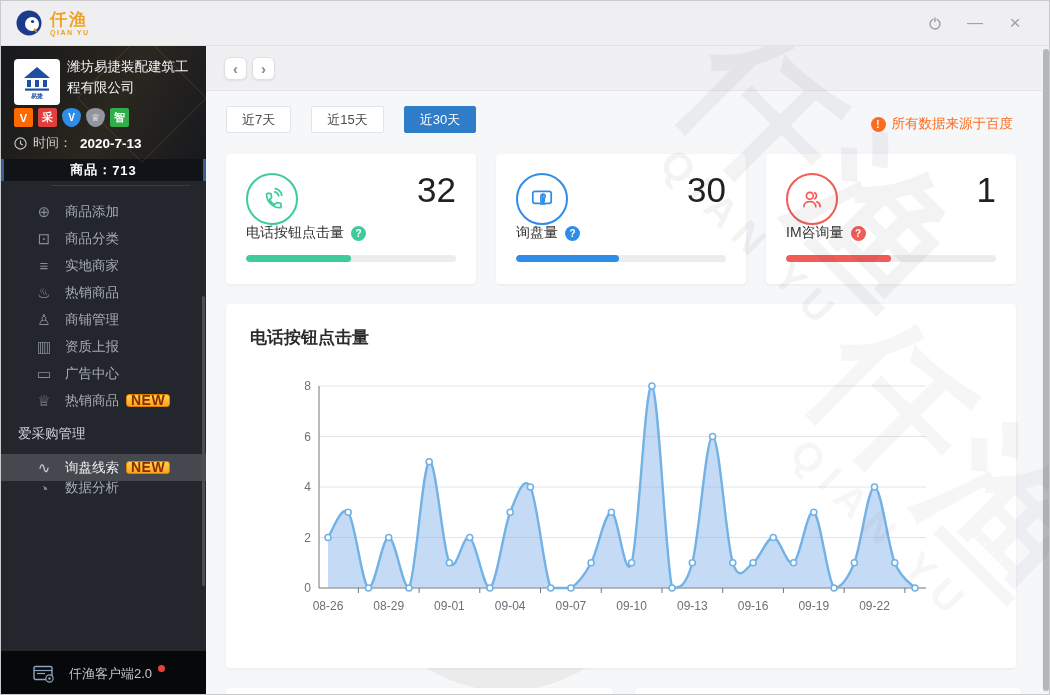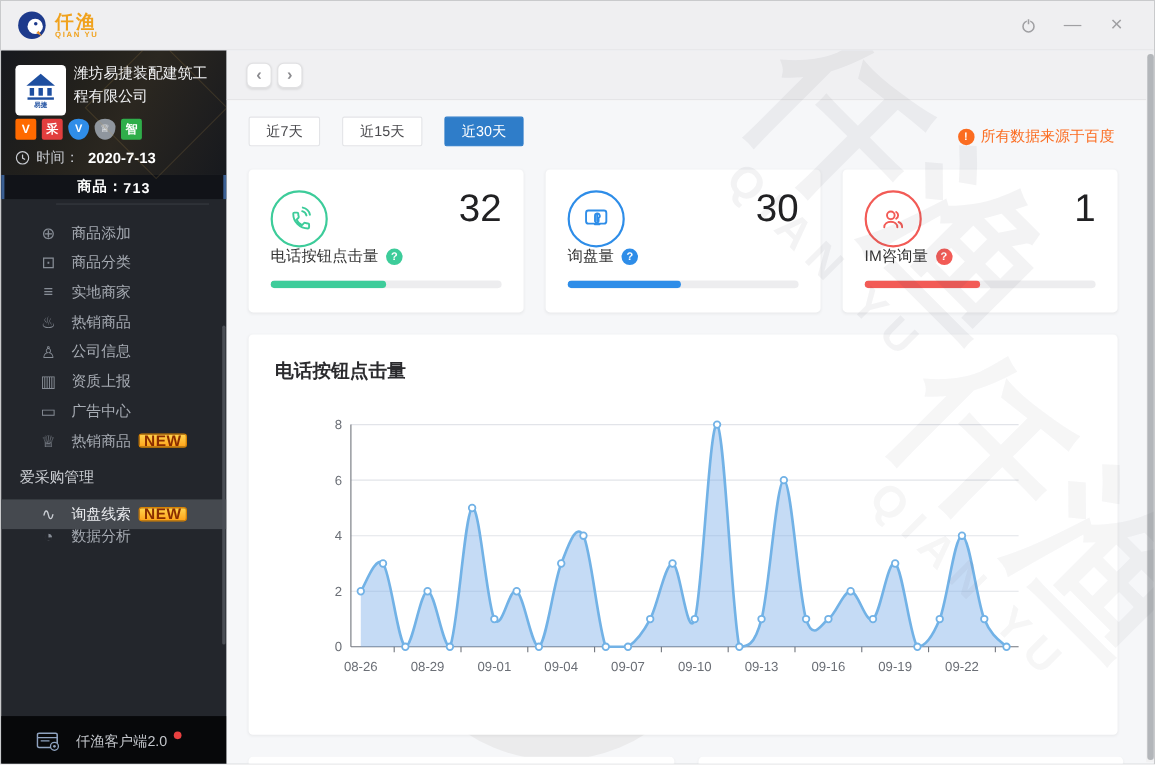--- a/index.html
+++ b/index.html
@@ -161,21 +161,21 @@
           <div class="menu-item">
             <span class="mi-icon">≡</span>
             <span class="mi-label">实地商家</span>
           </div>
           <div class="menu-item">
             <span class="mi-icon">♨</span>
             <span class="mi-label">热销商品</span>
           </div>
           <div class="menu-item">
             <span class="mi-icon">♙</span>
-            <span class="mi-label">公司信息</span>
+            <span class="mi-label">商铺管理</span>
           </div>
           <div class="menu-item">
             <span class="mi-icon">▥</span>
             <span class="mi-label">资质上报</span>
           </div>
           <div class="menu-item">
             <span class="mi-icon">▭</span>
             <span class="mi-label">广告中心</span>
           </div>
           <div class="menu-item">

